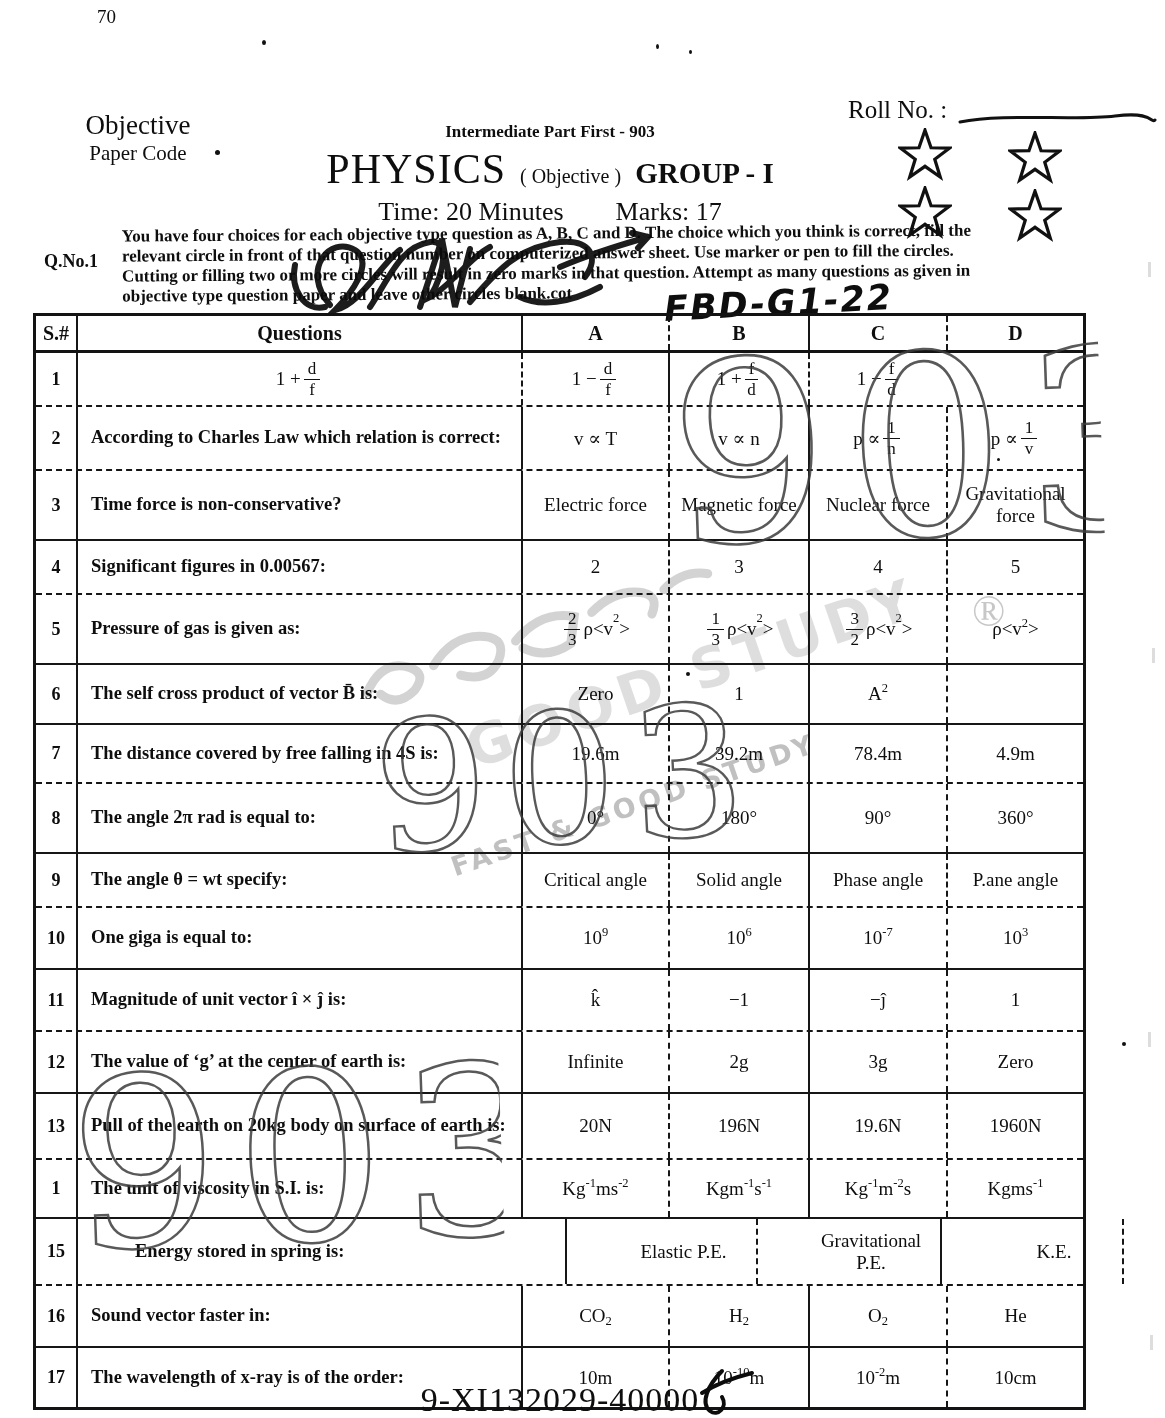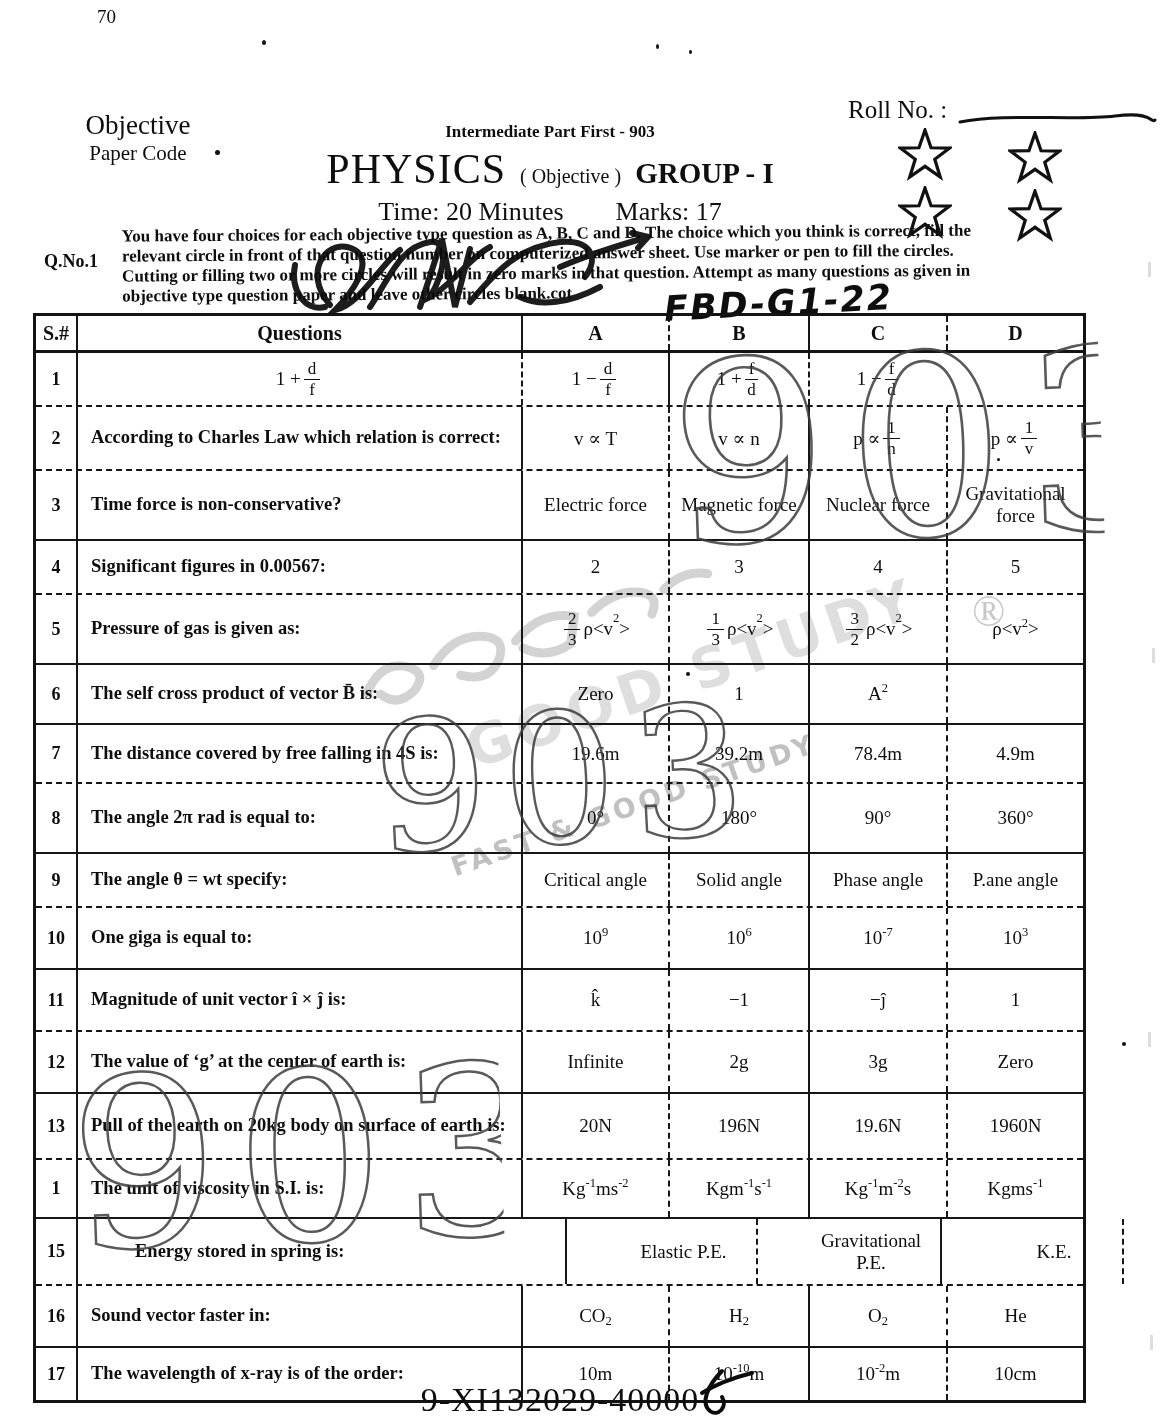--- a/index.html
+++ b/index.html
@@ -461,21 +461,21 @@
         <div class="td opt col-b">
           <span class="optval">H<sub>2</sub></span>
         </div>
         <div class="td opt col-c">
           <span class="optval">O<sub>2</sub></span>
         </div>
         <div class="td opt col-d">
           <span class="optval">He</span>
         </div>
       </div>
-      <div class="trow" style="height: 52px; border-bottom: none;">
+      <div class="trow" style="height: 59px; border-bottom: none;">
         <div class="td sno col-sno">17</div>
         <div class="td qcell col-q">The wavelength of x-ray is of the order:</div>
         <div class="td opt col-a">
           <span class="optval">10m</span>
         </div>
         <div class="td opt col-b">
           <span class="optval">10<sup>-10</sup>m</span>
         </div>
         <div class="td opt col-c">
           <span class="optval">10<sup>-2</sup>m</span>

